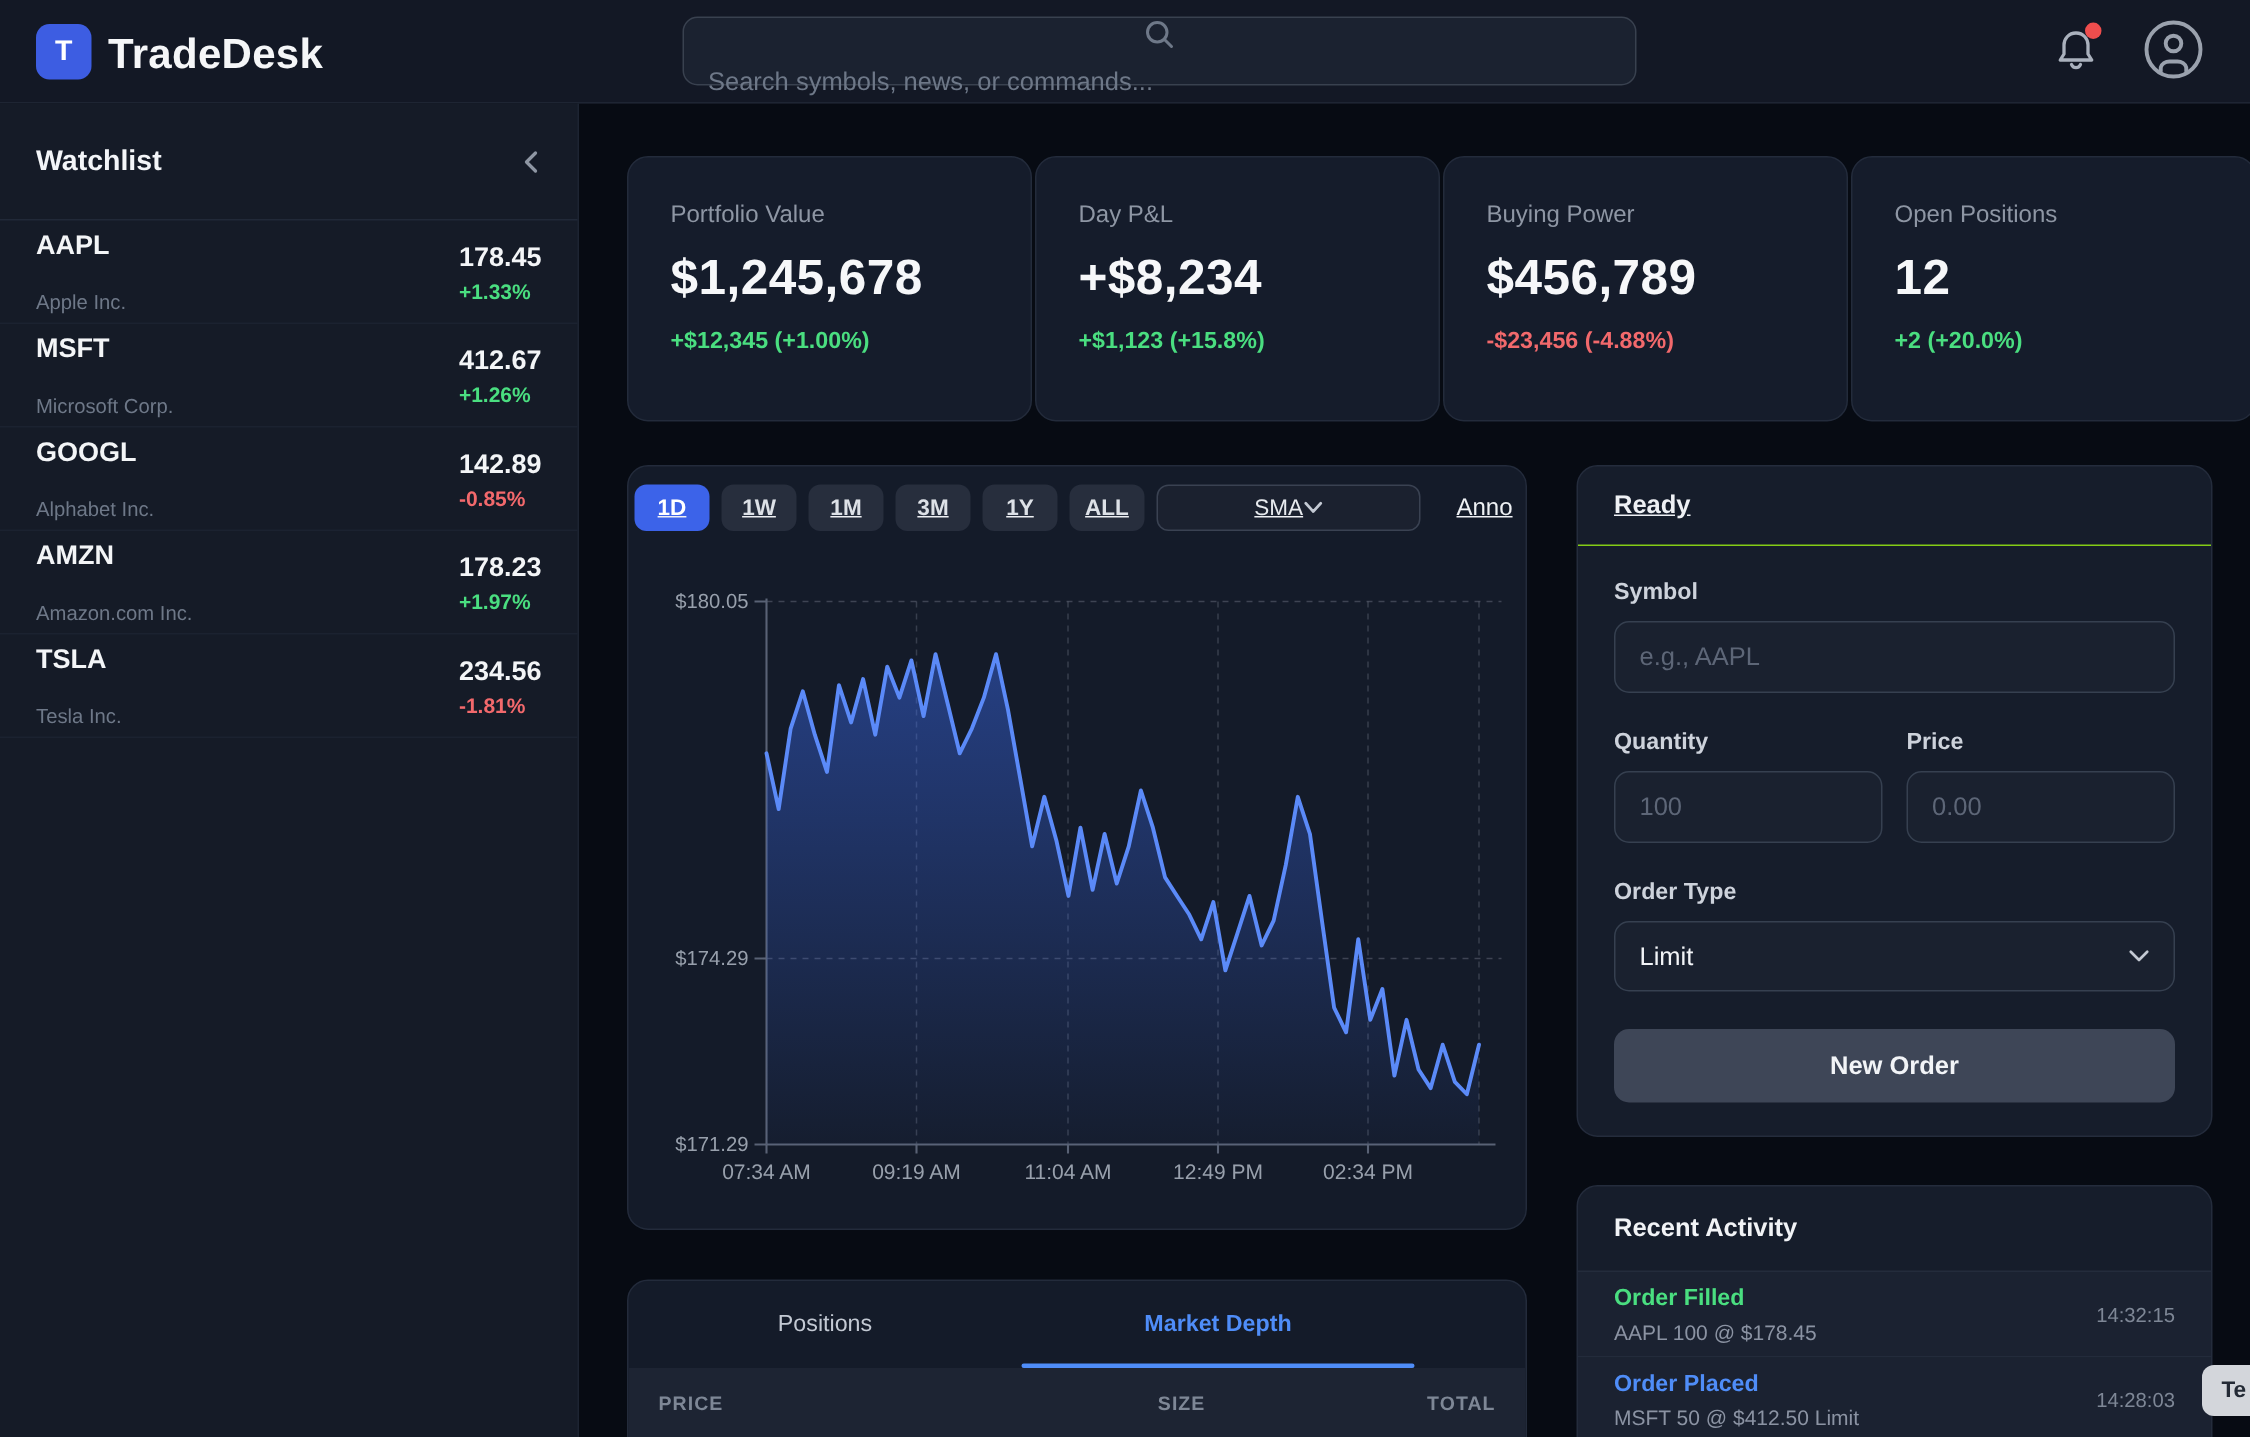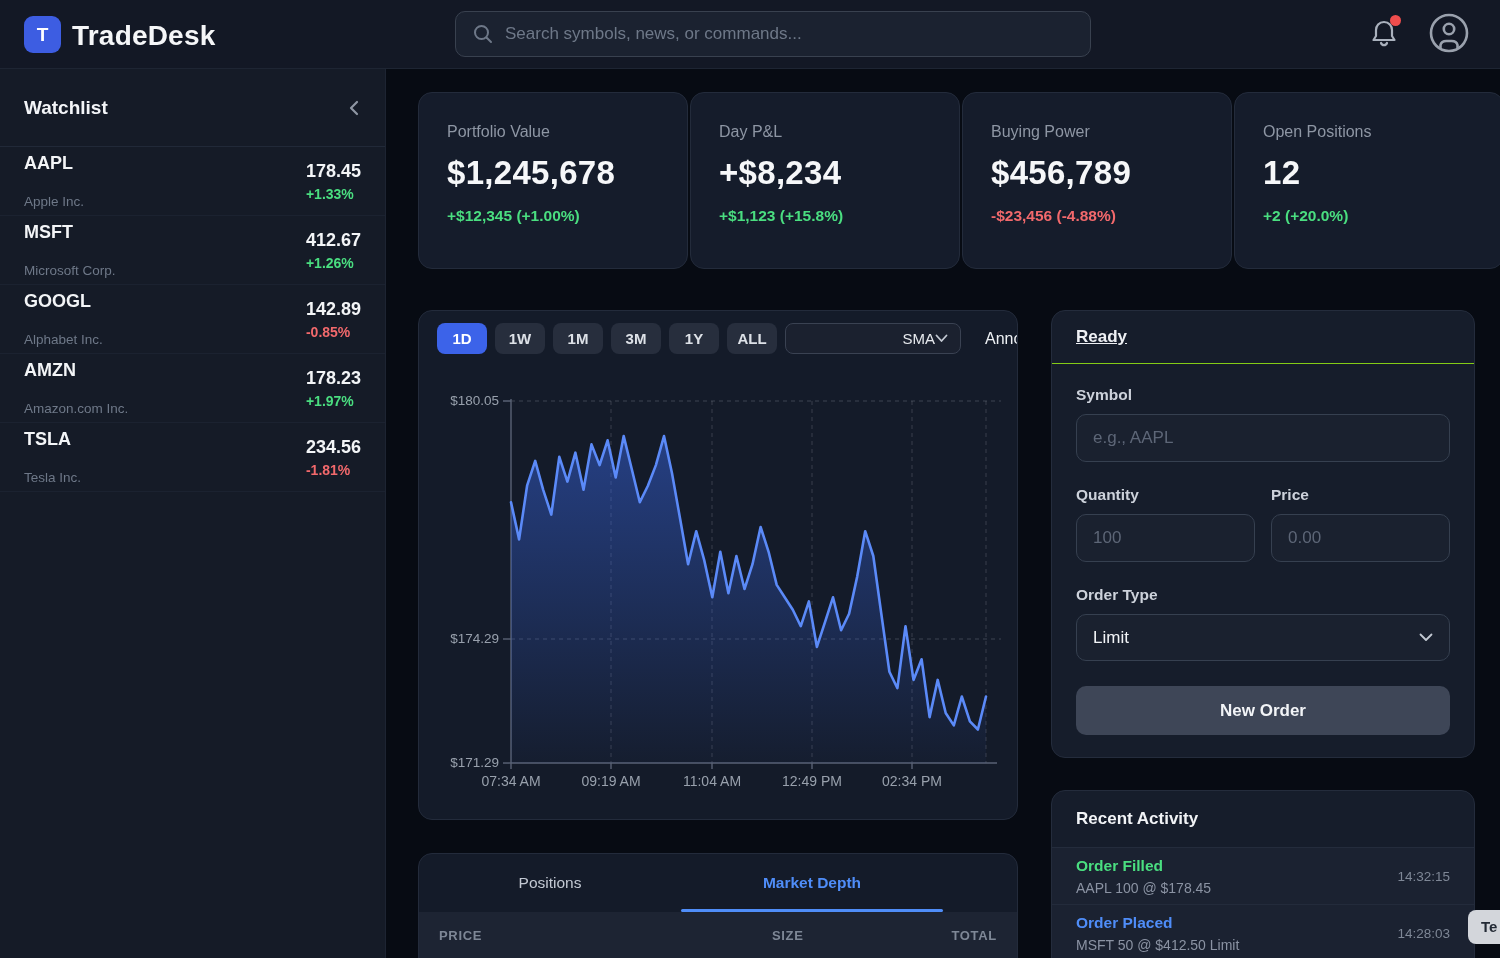--- a/index.html
+++ b/index.html
@@ -4,50 +4,50 @@
 <style>
   * { margin:0; padding:0; box-sizing:border-box; }
   html,body { background:#070b13; }
   body { font-family:"Liberation Sans", sans-serif; }
   #screen { position:relative; width:1500px; height:958px; background:#070b13; overflow:hidden; color:#eef0f4; }
 
   
   .topbar { position:absolute; left:0; top:0; width:1500px; height:69px; background:#131825; border-bottom:1px solid #1e2533; }
   .logo { position:absolute; left:24px; top:16px; width:37px; height:37px; background:#3d5de2; border-radius:9px; display:flex; align-items:center; justify-content:center; font-size:19px; font-weight:bold; color:#fff; }
   .brand { position:absolute; left:72px; top:20px; font-size:28px; font-weight:bold; color:#f5f6f8; letter-spacing:.2px; }
-  .search { position:absolute; left:455px; top:11px; width:636px; height:46px; background:#1b2230; border:1px solid #39414f; border-radius:10px; display:flex; align-items:center; padding:0 16px; gap:11px; }
+  .search { position:absolute; left:455px; top:11px; width:636px; height:46px; background:#1b2230; border:1px solid #39414f; border-radius:10px; display:flex; align-items:center; padding:0 16px; gap:11px;flex-direction:column; }
   .search input { background:transparent; border:none; outline:none; color:#c7ccd6; font-size:17px; width:100%; font-family:"Liberation Sans", sans-serif; }
   .search input::placeholder { color:#6e7888; }
   .bell { position:absolute; left:1368px; top:17px; width:32px; height:34px; cursor:pointer; }
   .bell-dot { position:absolute; left:1390px; top:15px; width:11px; height:11px; border-radius:50%; background:#ef4d4d; }
   .avatar { position:absolute; left:1428px; top:12px; width:42px; height:42px; cursor:pointer; }
 
   
   .sidebar { position:absolute; left:0; top:69px; width:386px; height:889px; background:#151b27; border-right:1px solid #1d2432; }
   .watch-head { height:78px; display:flex; align-items:center; justify-content:space-between; padding:0 24px; border-bottom:1px solid #212938; }
   .watch-title { font-size:19px; font-weight:bold; color:#f3f5f8; }
   .wrow { height:69px; display:flex; align-items:center; justify-content:space-between; padding:0 24px; border-bottom:1px solid #1b2230; cursor:pointer; }
   .wsym { font-size:18px; font-weight:bold; color:#f3f5f7; }
   .wname { font-size:13.5px; color:#6e7888; margin-top:20px; }
   .wprice { font-size:18px; font-weight:bold; color:#f3f5f7; text-align:right; }
   .wchg { font-size:14px; font-weight:600; margin-top:4px; }
   .up { color:#4ade80; } .down { color:#f2696c; }
 
   
-  .stat-card { position:absolute; top:92px; width:270px; height:177px; background:#151c2b; border:1px solid #232b3b; border-radius:14px; padding:30px 28px 0; }
+  .stat-card { position:absolute; top:104px; width:270px; height:177px; background:#151c2b; border:1px solid #232b3b; border-radius:14px; padding:30px 28px 0; }
   .stat-label { font-size:16px; color:#8e96a4; }
   .stat-value { font-size:33px; font-weight:bold; color:#f6f7f9; margin-top:13px; letter-spacing:.3px; }
   .stat-change { font-size:15.5px; font-weight:bold; margin-top:15px; }
 
   
   .chart-card { position:absolute; left:418px; top:310px; width:600px; height:510px; background:#141b29; border:1px solid #232b3b; border-radius:14px; overflow:hidden; }
-  .ctoolbar { position:absolute; left:18px; top:12px; display:flex; align-items:center; gap:8px; white-space:nowrap; }
+  .ctoolbar { position:absolute; left:4px; top:12px; display:flex; align-items:center; gap:8px; white-space:nowrap;text-decoration:underline; }
   .tf-btn { width:50px; height:31px; border:none; border-radius:8px; background:#272e3d; color:#dde1e7; font-size:15px; font-weight:600; cursor:pointer; font-family:"Liberation Sans", sans-serif; }
   .tf-btn.active { background:#3c63e9; color:#fff; }
-  .ind-select { width:176px; height:31px; background:#1b212f; border:1px solid #3a4252; border-radius:8px; display:flex; align-items:center; justify-content:flex-end; padding:0 12px; font-size:15px; color:#e7eaee; cursor:pointer; }
+  .ind-select { width:176px; height:31px; background:#1b212f; border:1px solid #3a4252; border-radius:8px; display:flex; align-items:center; justify-content:center; padding:0 12px; font-size:15px; color:#e7eaee; cursor:pointer; }
   .anno-label { margin-left:16px; font-size:16px; color:#eef1f4; font-weight:500; }
   .ylab { position:absolute; left:0; width:80px; text-align:right; font-size:13.5px; color:#98a0ac; }
   .xlab { position:absolute; width:90px; text-align:center; font-size:14px; color:#98a0ac; top:462px; }
 
   
   .depth-card { position:absolute; left:418px; top:853px; width:600px; height:160px; background:#141b29; border:1px solid #232b3b; border-radius:14px; overflow:hidden; }
   .tabs { display:flex; height:58px; }
   .tab { width:262px; display:flex; align-items:center; justify-content:center; font-size:15.5px; cursor:pointer; position:relative; color:#c3c9d3; }
   .tab.active { color:#4f8df8; font-weight:600; }
   .tab.active::after { content:""; position:absolute; left:0; right:0; bottom:0; height:3px; background:#4f8df8; border-radius:2px; }

